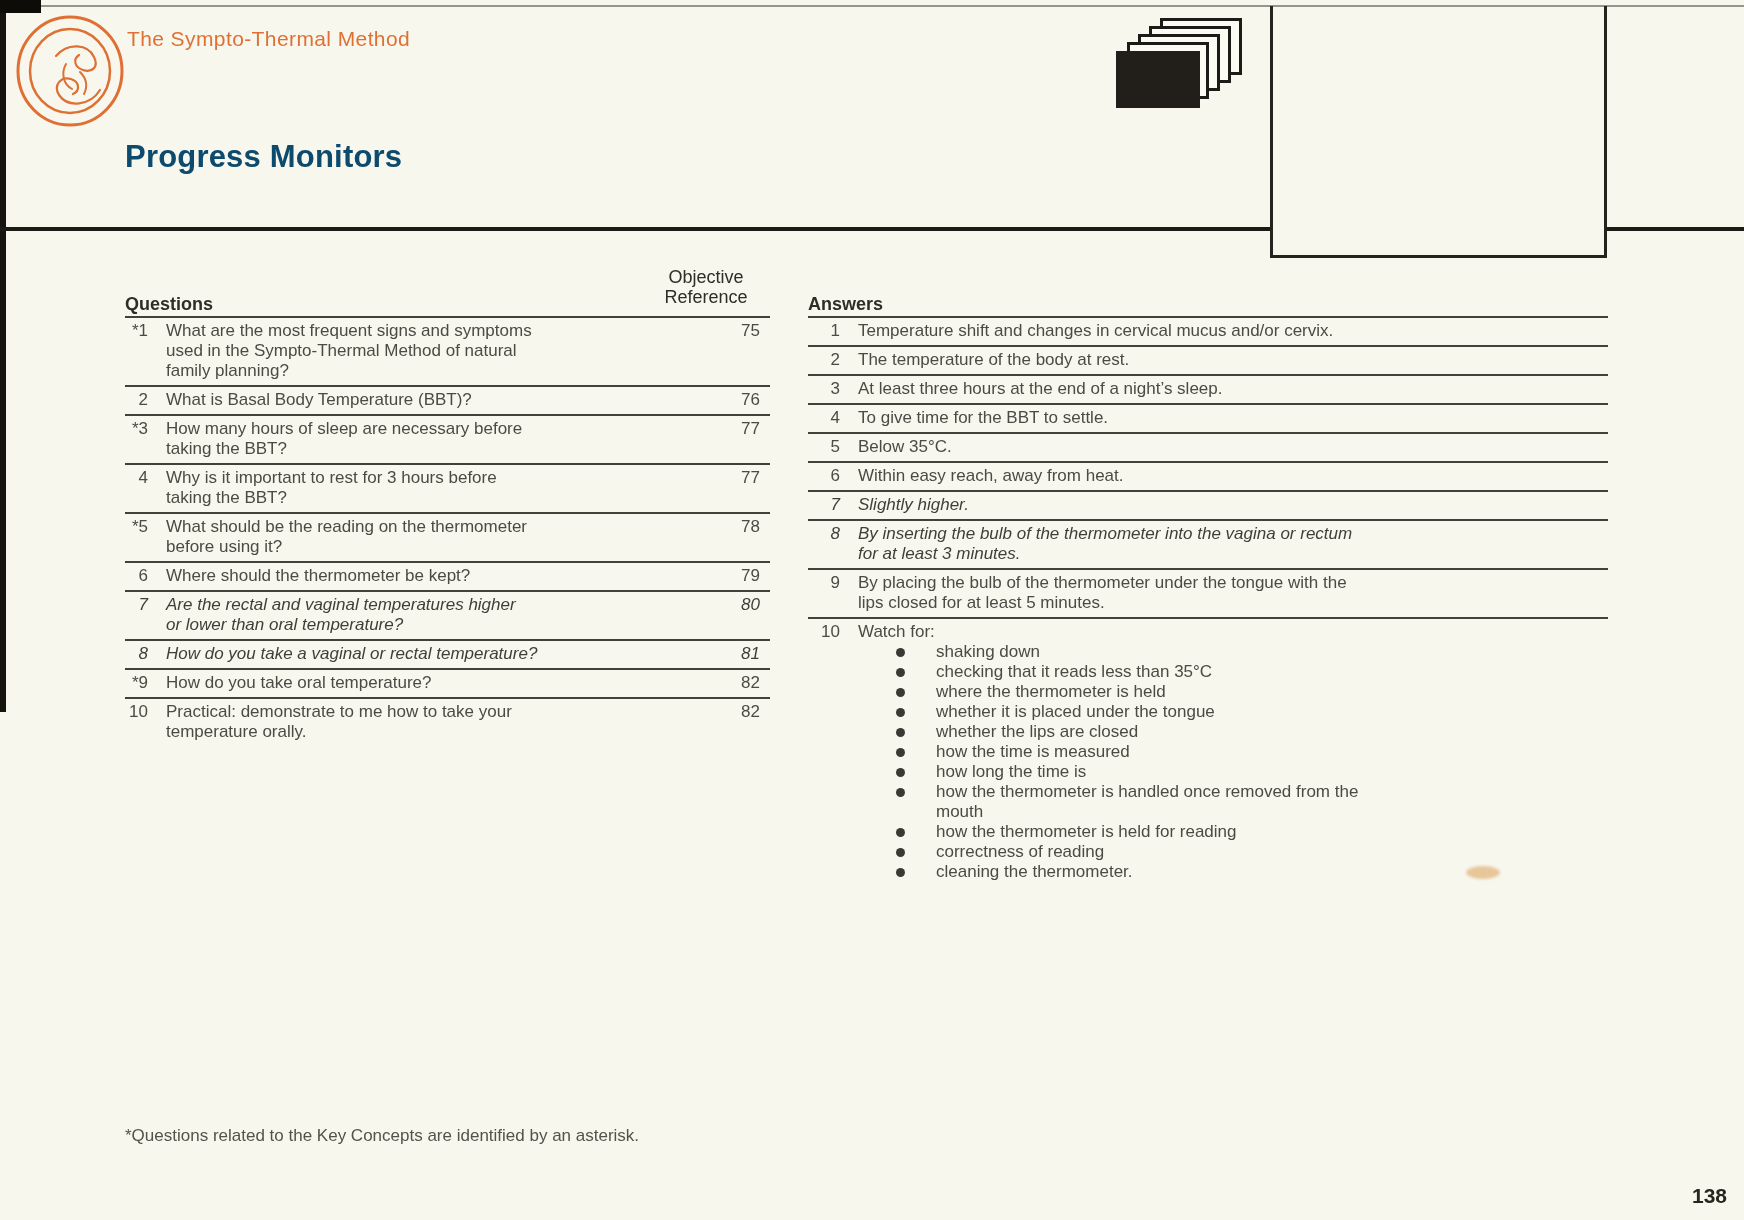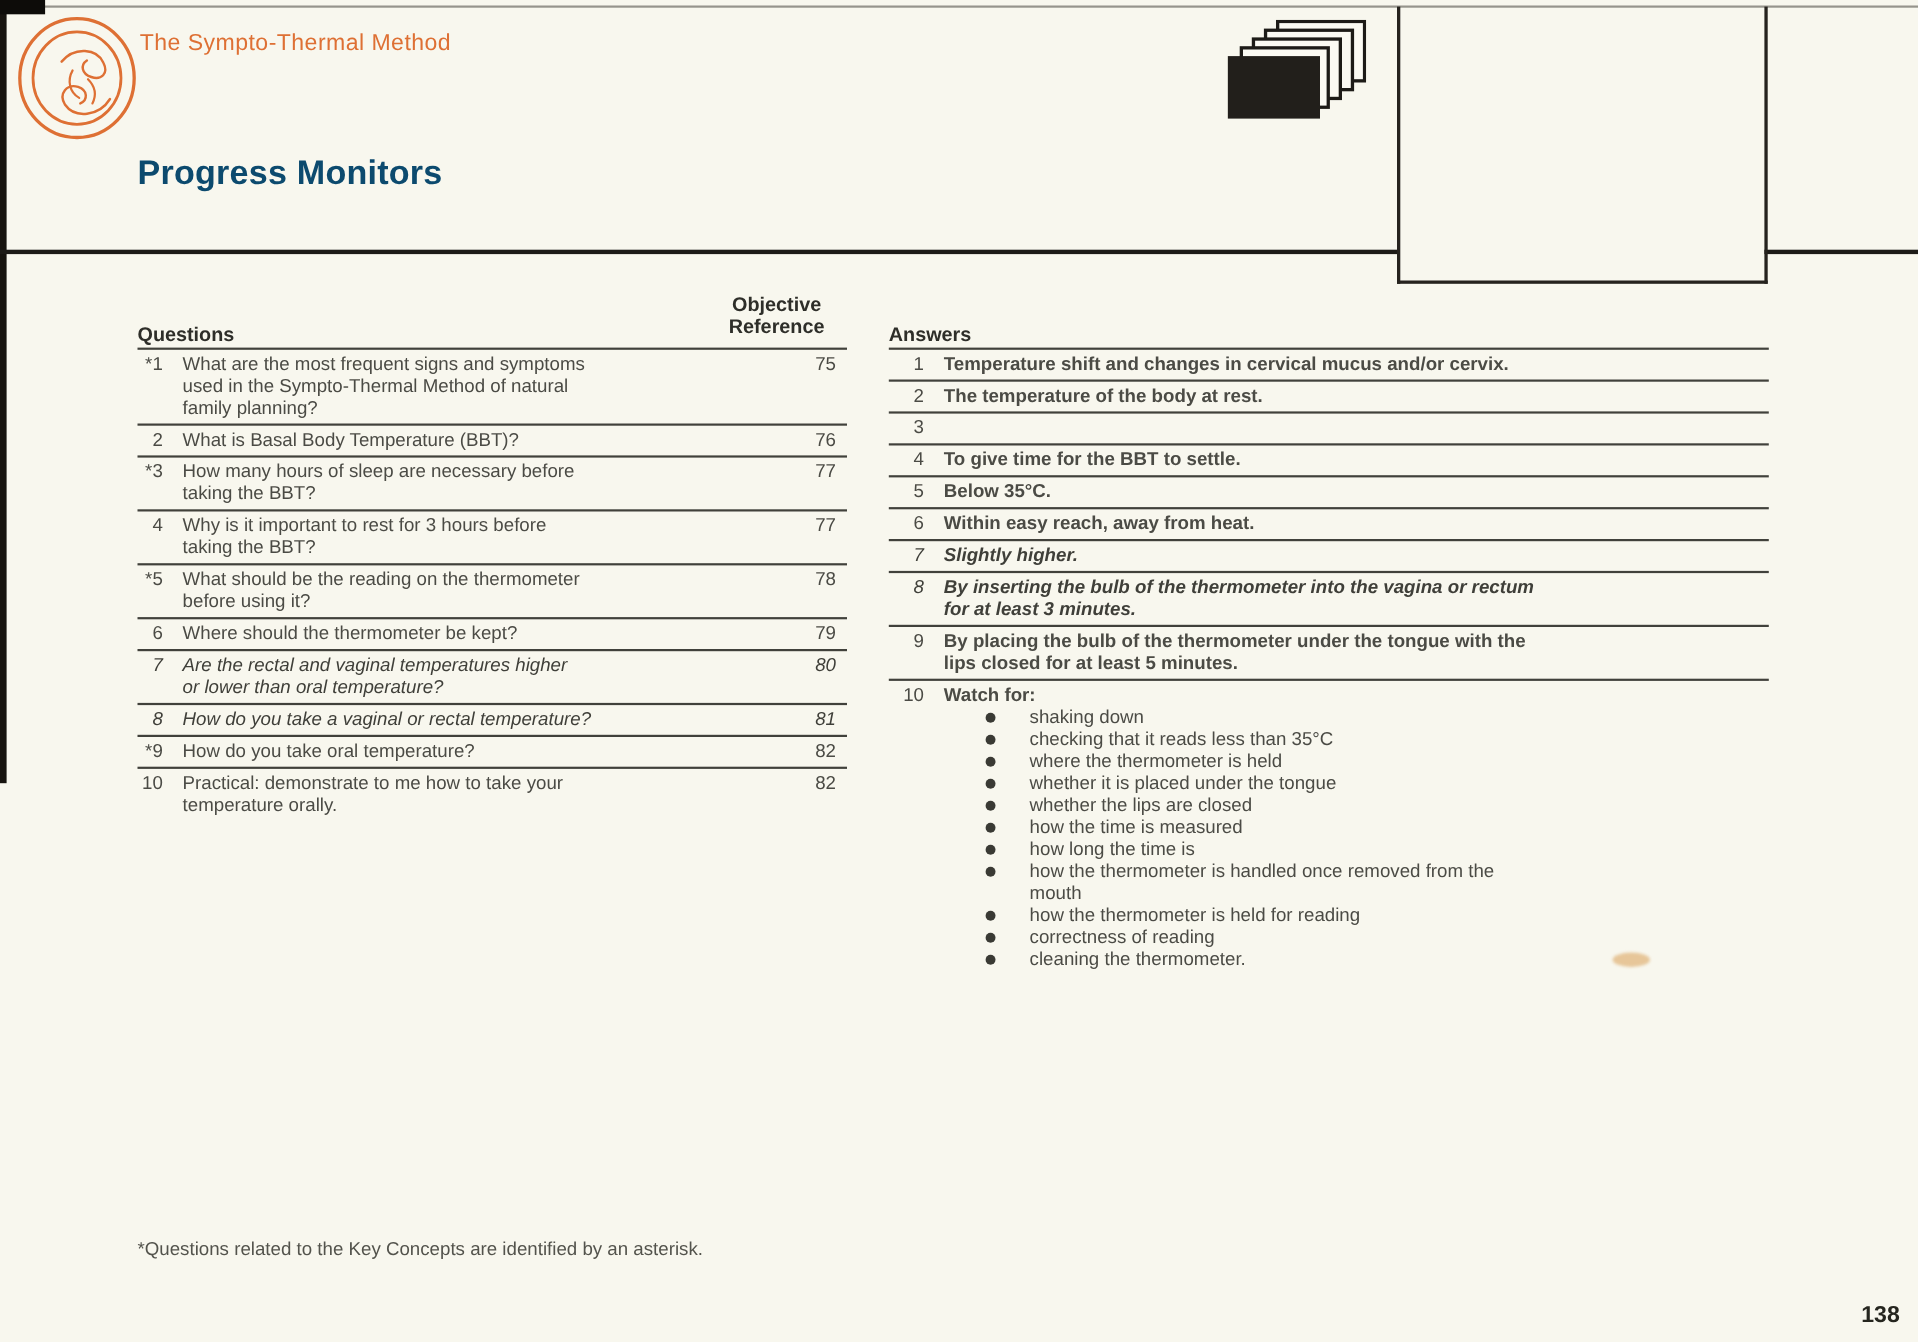--- a/index.html
+++ b/index.html
@@ -25,32 +25,32 @@
   .rule-b{position:absolute;left:1604px;top:227px;width:140px;height:4px;background:#1d1b17;}
   .tab-left{position:absolute;left:1270px;top:6px;width:3px;height:252px;background:#26231e;}
   .tab-right{position:absolute;left:1604px;top:6px;width:3px;height:252px;background:#26231e;}
   .tab-bottom{position:absolute;left:1270px;top:255px;width:337px;height:3px;background:#26231e;}
   
   .col{position:absolute;top:252px;}
   .q-col{left:125px;width:645px;}
   .a-col{left:808px;width:800px;}
   .col-head{height:64px;border-bottom:2px solid #41413b;display:flex;justify-content:space-between;align-items:flex-end;}
   .head-label{font-size:18px;font-weight:700;color:#2e2e29;padding-bottom:1px;}
-  .ref-head{width:124px;text-align:center;font-size:18px;font-weight:700;color:#2e2e29;
+  .ref-head{width:124px;text-align:center;font-size:18px;font-weight:400;color:#2e2e29;
             line-height:20px;padding-bottom:9px;margin-right:2px;}
   .q-row{display:grid;grid-template-columns:23px 1fr 60px;column-gap:18px;
          padding:3px 0 4px 0;border-bottom:2px solid #41413b;}
   .q-row:last-child{border-bottom:none;}
   .a-row{display:grid;grid-template-columns:32px 1fr;column-gap:18px;
          padding:3px 0 4px 0;border-bottom:2px solid #41413b;}
   .a-row:last-child{border-bottom:none;}
   .num{font-size:17px;line-height:20px;text-align:right;color:#4b4b45;}
   .q-text,.a-text{font-size:17px;line-height:20px;white-space:pre-line;color:#4b4b45;}
   .q-text{max-width:440px;}
-  .a-text{max-width:600px;font-weight:bold;}
+  .a-text{max-width:600px;}
   .ref{font-size:17px;line-height:20px;text-align:right;padding-right:10px;color:#4b4b45;}
   .italic .num,.italic .q-text,.italic .a-text,.italic .ref{font-style:italic;color:#3f3f39;}
   .bullets{margin-top:0;}
   .bullet-row{display:grid;grid-template-columns:12px 1fr;column-gap:28px;margin-left:38px;align-items:start;}
   .bullet-dot{width:9px;height:9px;border-radius:50%;background:#3a3a34;margin-top:6px;}
   .bullet-text{font-size:17px;line-height:20px;white-space:pre-line;max-width:497px;color:#4b4b45;}
   
   .footnote{position:absolute;left:125px;top:1126px;font-size:17px;color:#53534c;}
   .page-num{position:absolute;left:1692px;top:1184px;font-size:21px;font-weight:700;color:#26261f;}
   svg{display:block;}
@@ -172,20 +172,23 @@
         </div>
       </div>
       <div class="a-row">
         <span class="num">2</span>
         <div>
           <div class="a-text">The temperature of the body at rest.</div>
         </div>
       </div>
       <div class="a-row">
         <span class="num">3</span>
+        <div>
+          <div class="a-text">At least three hours at the end of a night’s sleep.</div>
+        </div>
       </div>
       <div class="a-row">
         <span class="num">4</span>
         <div>
           <div class="a-text">To give time for the BBT to settle.</div>
         </div>
       </div>
       <div class="a-row">
         <span class="num">5</span>
         <div>

